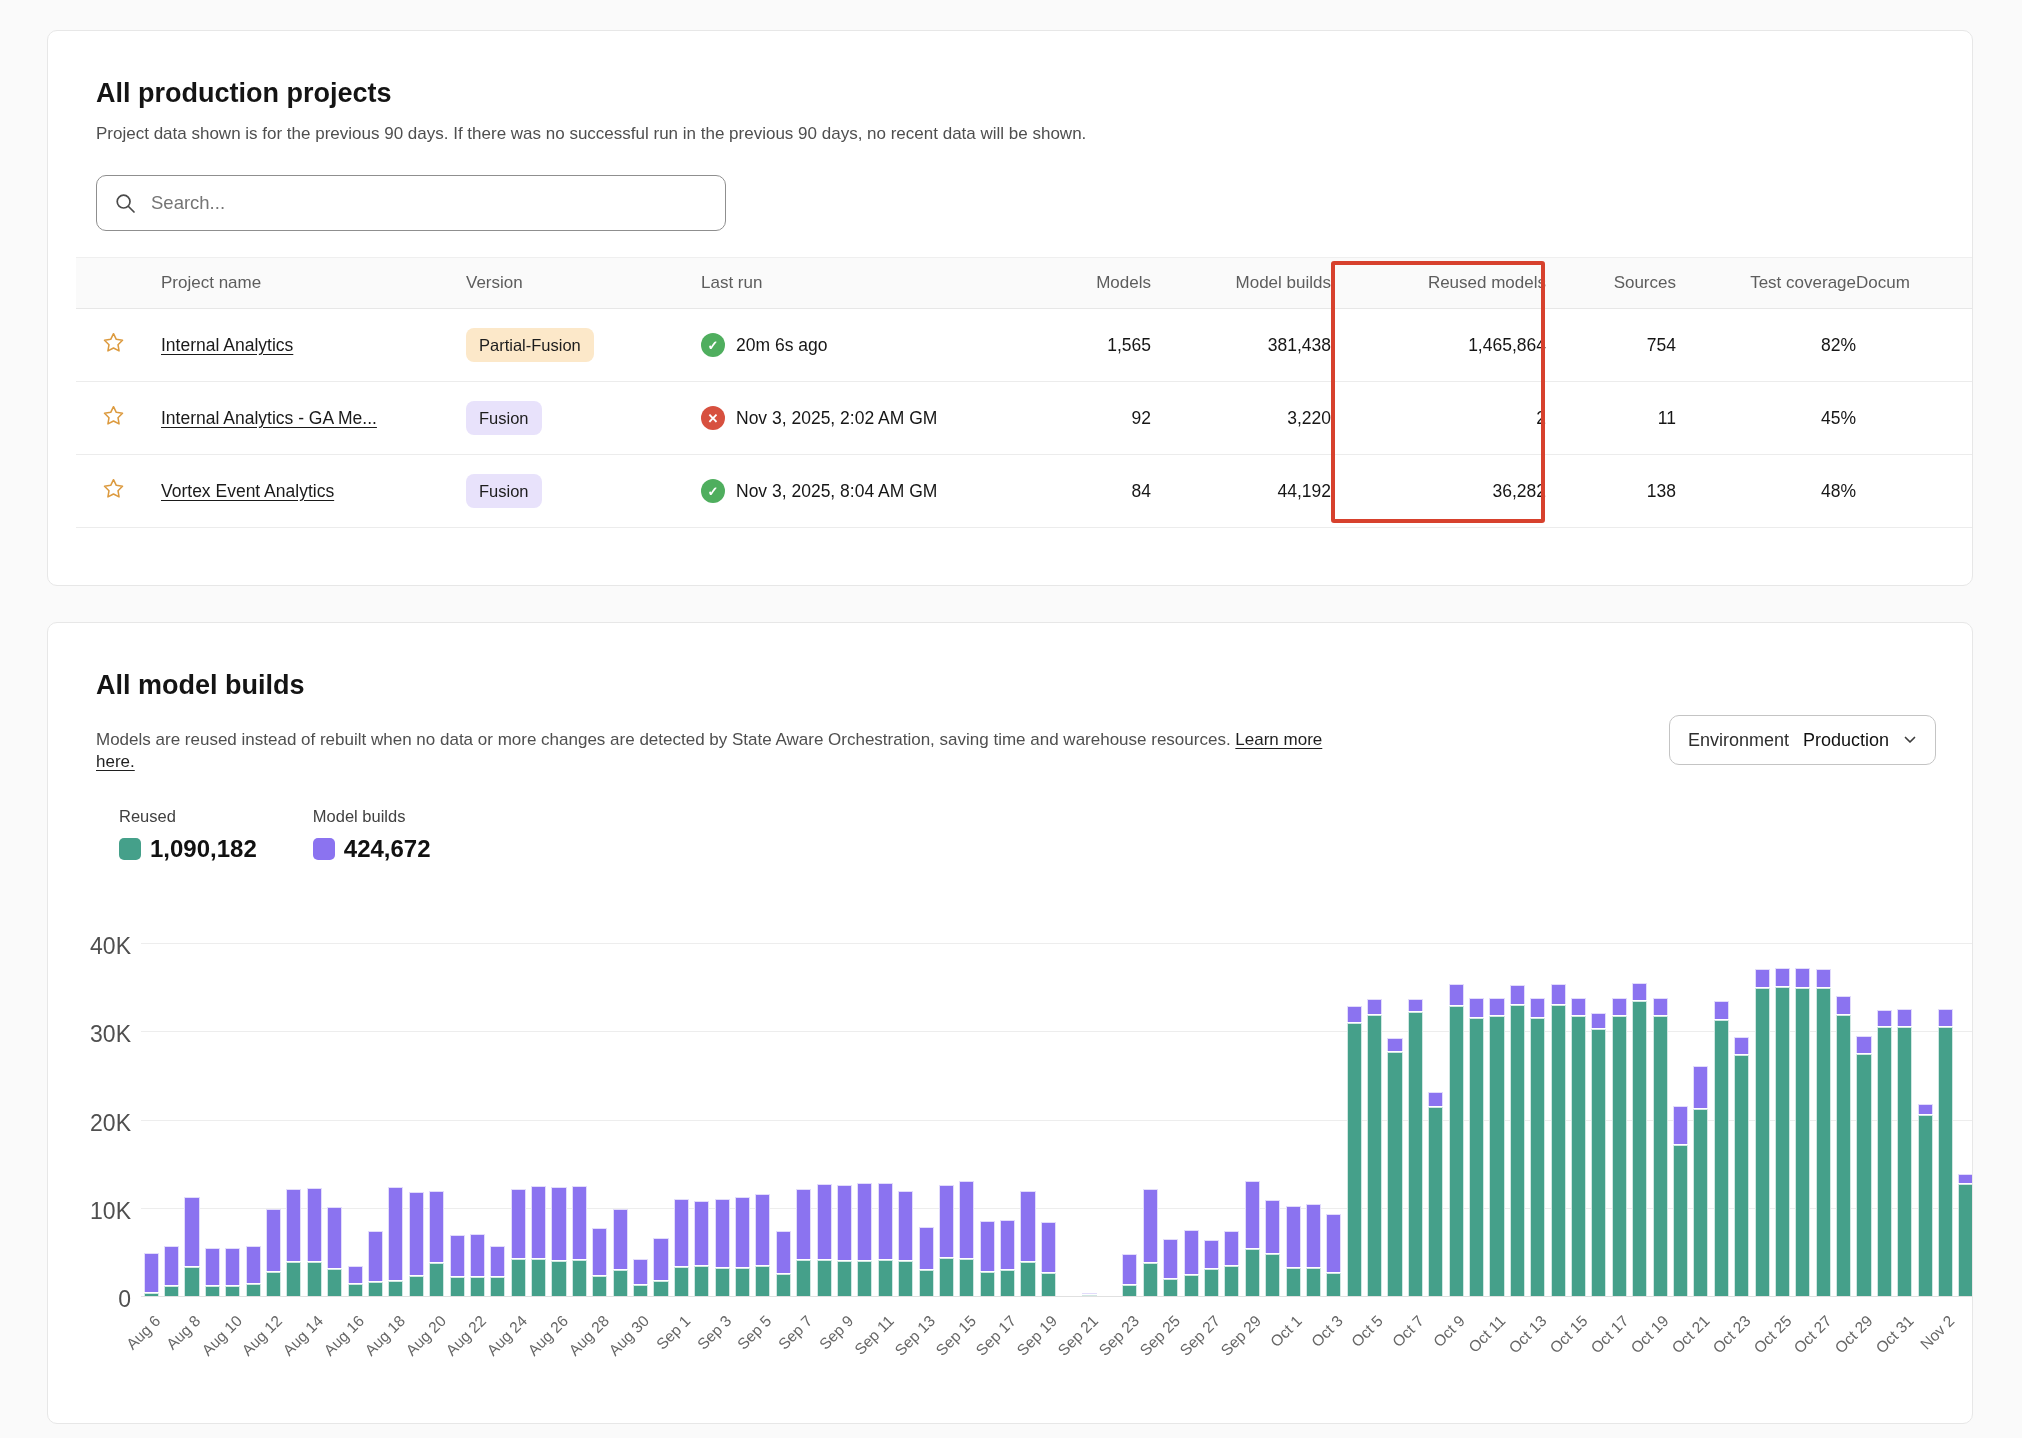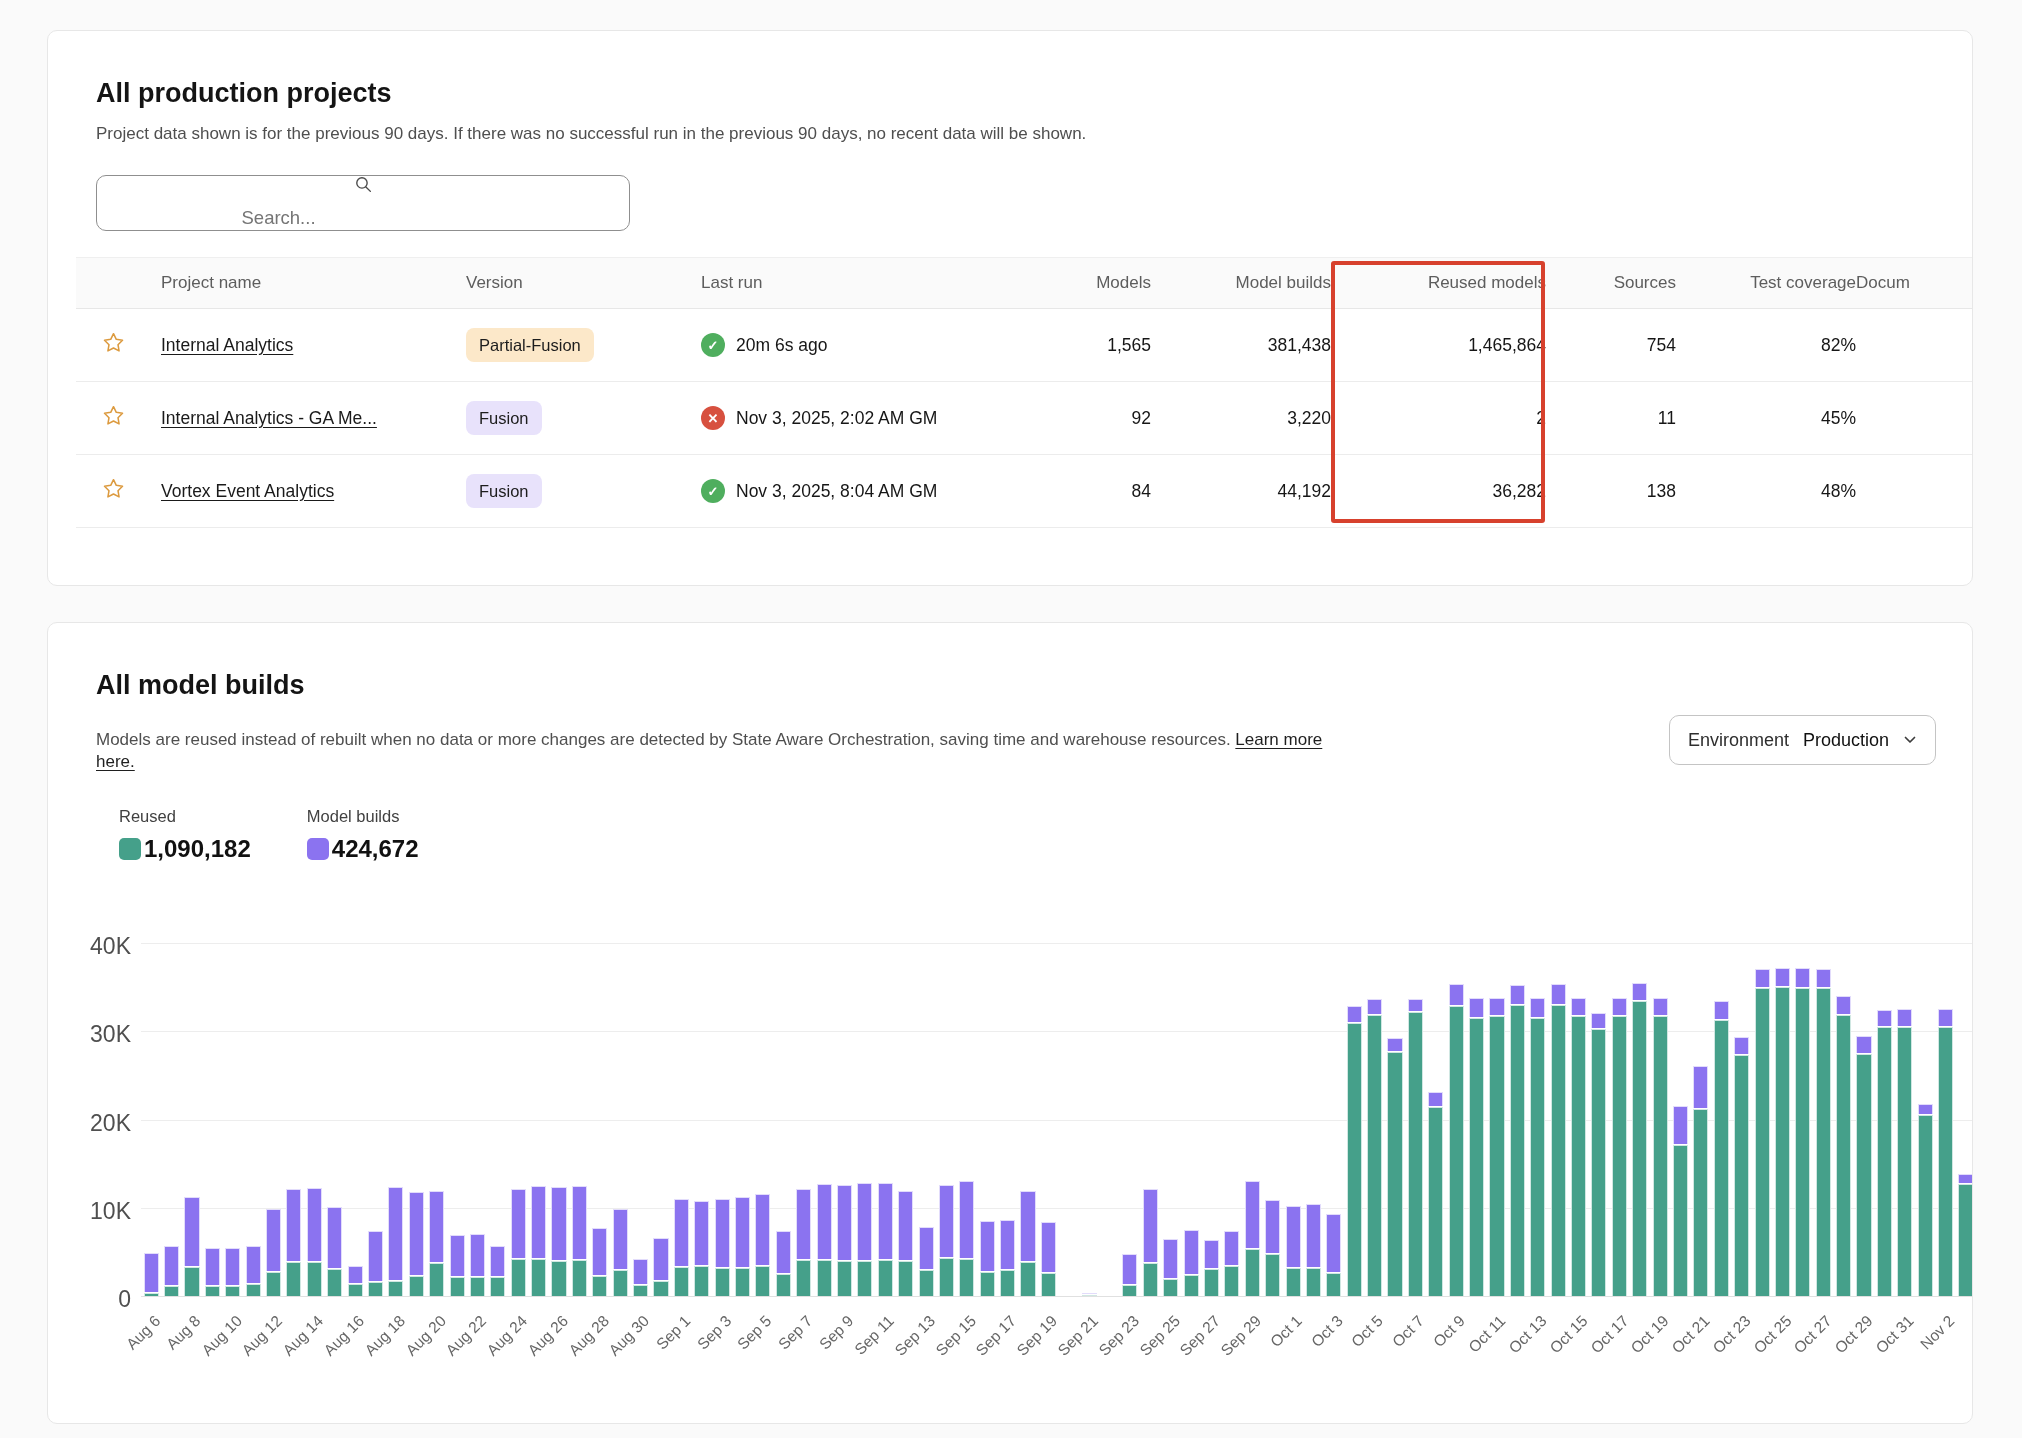--- a/index.html
+++ b/index.html
@@ -18,23 +18,23 @@
 
   .card-title{
     margin:46px 48px 0 48px;font-size:27px;font-weight:700;color:#141414;line-height:32px;
   }
   .card-sub{
     margin:14px 48px 0 48px;font-size:17px;color:#4f4f4f;line-height:22px;
   }
 
   
   .search-wrap{
-    margin:30px 48px 0 48px;width:534px;height:56px;box-sizing:border-box;
+    margin:30px 48px 0 48px;width:630px;height:56px;box-sizing:border-box;
     border:1px solid #8f8f8f;border-radius:10px;
-    display:flex;align-items:center;gap:13px;padding:0 18px;background:#fff;flex-direction:column;
+    display:flex;align-items:center;gap:13px;padding:0 18px;background:#fff;
   }
   .search-wrap input{
     border:none;outline:none;flex:1;font-size:18.5px;color:#333;
     font-family:"Liberation Sans",sans-serif;background:transparent;
   }
   .search-wrap input::placeholder{color:#757575}
 
   
   table.projects{
     margin:26px 24px 0 28px;width:1900px;border-collapse:collapse;table-layout:fixed;
@@ -75,21 +75,21 @@
     margin-left:auto;display:flex;align-items:center;gap:14px;height:48px;
     border:1px solid #c4c4c4;border-radius:10px;padding:0 18px;background:#fff;
     font-size:18px;white-space:nowrap;cursor:pointer;flex:0 0 auto;
   }
   .env-pill .env-label{color:#2e2e2e}
   .env-pill .env-value{color:#101010}
 
   
   .legend{display:flex;gap:56px;margin:34px 48px 0 71px}
   .legend-label{font-size:16.5px;color:#414141;margin-bottom:9px}
-  .legend-valrow{display:flex;align-items:center;gap:3px}
+  .legend-valrow{display:flex;align-items:center;gap:9px}
   .swatch{width:22px;height:22px;border-radius:5px}
   .legend-value{font-size:24px;font-weight:700;color:#111}
 
   
   .chart-wrap{position:relative;margin:80px 0 0 93px;width:1835px;height:450px}
   .plot{position:absolute;left:0;top:0;width:1835px;height:353px}
   .gl{position:absolute;left:0;right:0;height:1px;background:#ededed}
   .gl.base{background:#e0e0e0}
   .ylab{position:absolute;width:46px;left:-56px;text-align:right;font-size:23px;color:#4f4f4f}
   .bars{position:absolute;left:0;bottom:0;width:100%;height:100%;display:flex;align-items:flex-end}

